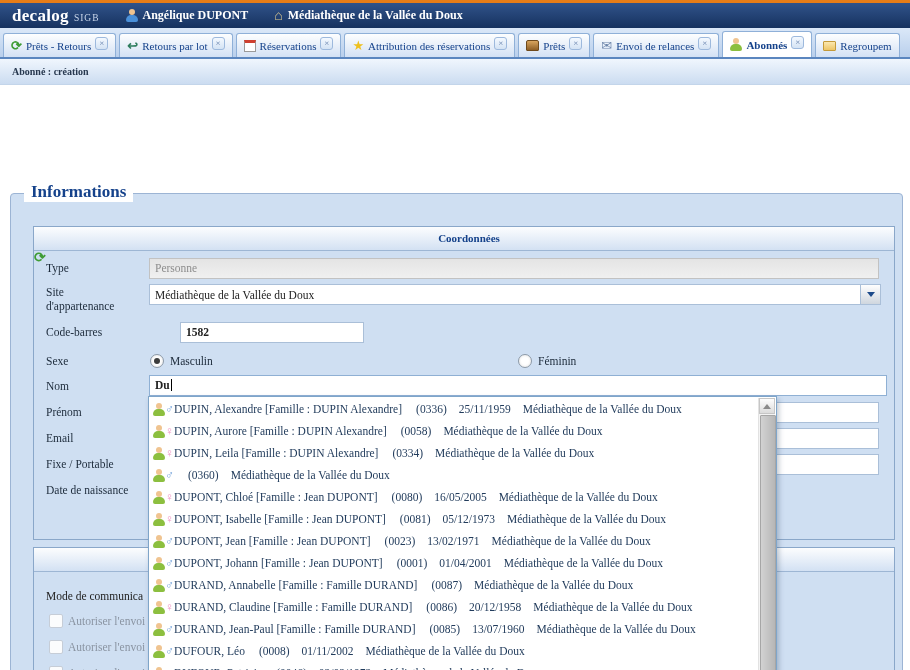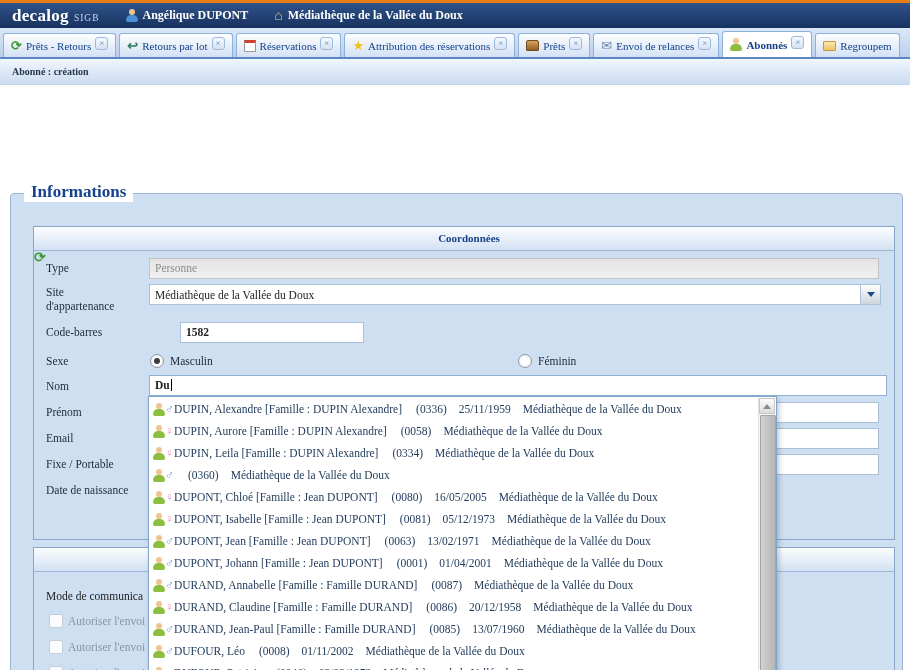--- a/index.html
+++ b/index.html
@@ -260,21 +260,21 @@
             <span class="gicon" style="color: rgb(239, 143, 195); font-size: 12px; font-weight: bold;">♀</span>
             <span class="nm">DUPONT, Isabelle [Famille : Jean DUPONT]</span>
             <span class="cd">(0081)</span>
             <span class="dt">05/12/1973</span>
             <span class="st">Médiathèque de la Vallée du Doux</span>
           </div>
           <div class="dd-row">
             <span class="person"></span>
             <span class="gicon" style="color: rgb(111, 159, 216); font-size: 12px; font-weight: bold;">♂</span>
             <span class="nm">DUPONT, Jean [Famille : Jean DUPONT]</span>
-            <span class="cd">(0063)</span>
+            <span class="cd">(0023)</span>
             <span class="dt">13/02/1971</span>
             <span class="st">Médiathèque de la Vallée du Doux</span>
           </div>
           <div class="dd-row">
             <span class="person"></span>
             <span class="gicon" style="color: rgb(111, 159, 216); font-size: 12px; font-weight: bold;">♂</span>
             <span class="nm">DUPONT, Johann [Famille : Jean DUPONT]</span>
             <span class="cd">(0001)</span>
             <span class="dt">01/04/2001</span>
             <span class="st">Médiathèque de la Vallée du Doux</span>

